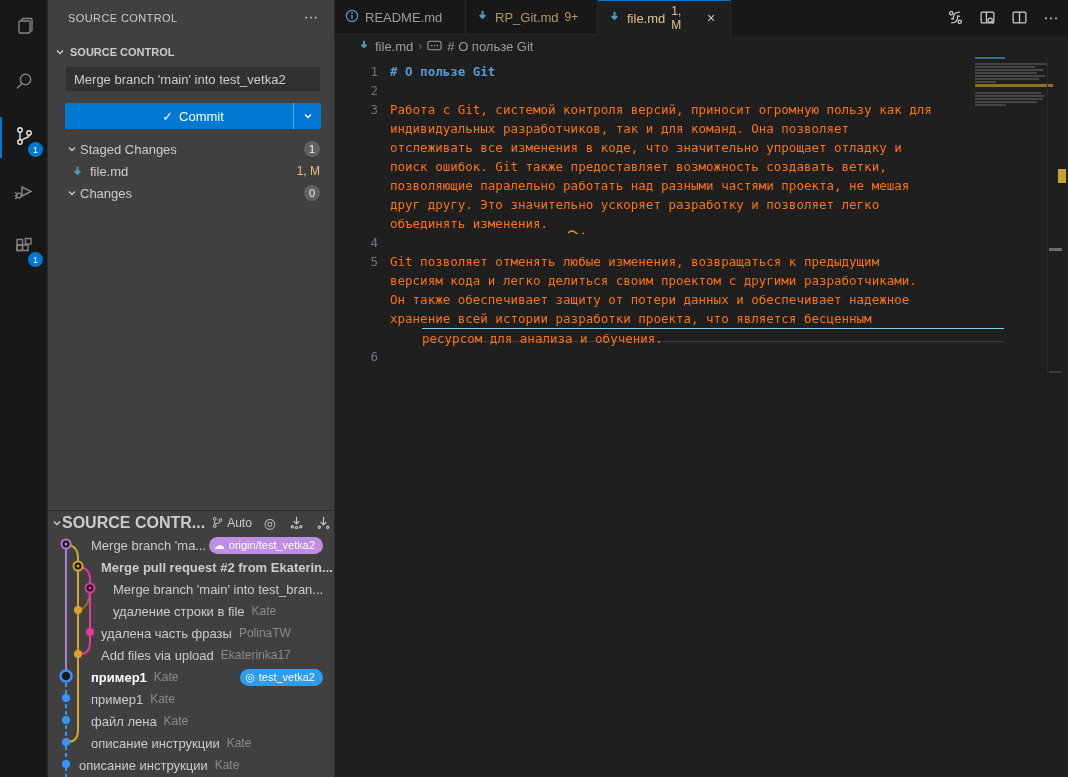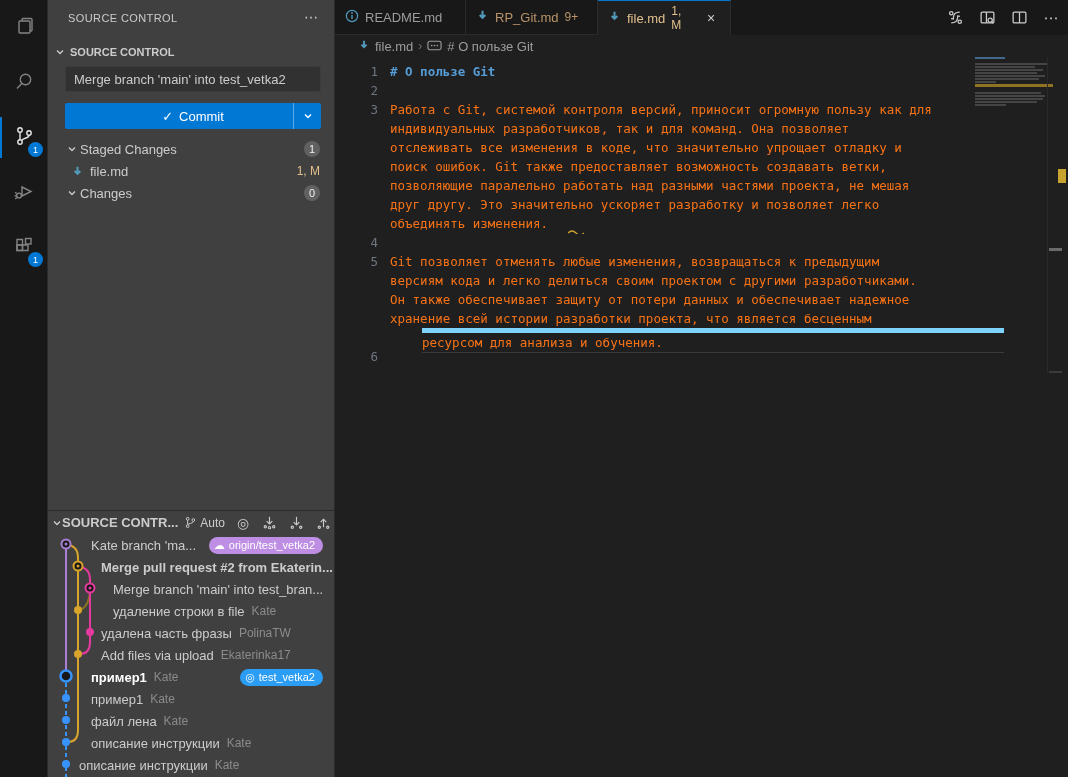--- a/index.html
+++ b/index.html
@@ -43,21 +43,21 @@
   .tree-row .chev { margin-left:4px; }
   .count-badge { position:absolute; right:14px; top:3px; min-width:16px; height:16px; border-radius:9px;
                  background:#616161; color:#f2f2f2; font-size:11px; display:flex; align-items:center;
                  justify-content:center; padding:0 4px; }
   .file-icon { margin-left:22px; margin-right:6px; width:14px; height:14px; display:flex; align-items:center; justify-content:center; }
   .deco { position:absolute; right:14px; color:#e2c08d; font-size:12px; }
 
   
   .graph-panel { position:absolute; left:0; top:510px; right:0; bottom:0; border-top:1px solid #2b2b2b; }
   .gp-header { position:absolute; left:0; top:0; right:0; height:23px; display:flex; align-items:center; }
-  .gp-title { font-size:13px; font-weight:bold; color:#cccccc; margin-right:6px; white-space:nowrap; }
+  .gp-title { font-size:16px; font-weight:bold; color:#cccccc; margin-right:6px; white-space:nowrap; }
   .gp-auto { display:flex; align-items:center; gap:3px; font-size:12px; color:#cccccc; margin-right:10px; cursor:pointer; }
   .gp-icons { display:flex; align-items:center; gap:11px; }
   .gp-icon { width:16px; height:16px; display:flex; align-items:center; justify-content:center; color:#cccccc;
              font-size:14px; cursor:pointer; }
   .gp-icon svg { stroke:#cccccc; fill:none; stroke-width:1.2; }
   .graph-body { position:absolute; left:0; top:23px; right:0; bottom:0; }
   #graph-svg { position:absolute; left:0; top:0; }
   .g-row { position:absolute; left:0; right:0; height:22px; display:flex; align-items:center; font-size:13px;
            white-space:nowrap; cursor:pointer; }
   .g-msg { color:#cccccc; }
@@ -91,21 +91,21 @@
                 font-size:13px; color:#9d9d9d; padding-left:23px; gap:5px; }
   .bc-sep { color:#6e6e6e; font-size:12px; }
   .bc-item { cursor:pointer; }
 
   .code { position:absolute; left:0; top:57px; right:22px; bottom:0; padding-top:5px;
           font-family:"DejaVu Sans Mono","Liberation Mono",monospace; font-size:12.5px; }
   .crow { position:relative; height:19px; line-height:19px; white-space:pre; display:flex; }
   .ln { display:inline-block; width:43px; text-align:right; color:#6e7681; flex:none; }
   .ct { margin-left:12px; color:#f97316; width:582px; }
   .crow.h .ct { color:#569cd6; font-weight:bold; }
-  .crow.cur .ct { border-top:5px solid #7dd3fc; border-bottom:1px solid #3a3a3a; height:25px;margin-left:44px; }
+  .crow.cur .ct { border-top:1px solid #7dd3fc; border-bottom:1px solid #3a3a3a; height:14px;margin-left:44px; }
   .sqg { position:absolute; left:233px; bottom:-1px; }
 
   
   .minimap { position:absolute; left:640px; top:57px; width:78px; height:120px; }
   .mm-bar { height:2px; margin-bottom:1px; background:#454545; }
   .mm-bar.head { background:#44688c; }
   .mm-band { height:3px; background:#8f7320; margin:1px 0; }
   .mm-gap { background:none; }
   .ruler { position:absolute; right:0; top:57px; width:21px; height:316px; border-left:1px solid #2a2a2a; }
   .rl-yellow { position:absolute; right:2px; top:112px; width:8px; height:14px; background:#c7a42f; }
@@ -299,21 +299,21 @@
           <circle cx="42" cy="98" r="4" fill="#e5399e"></circle>
           <circle cx="30" cy="120" r="4" fill="#d7a32b"></circle>
           <circle cx="18" cy="142" r="5.5" stroke="#3794ff" stroke-width="2.5" fill="#181818"></circle>
           <circle cx="18" cy="164" r="4" fill="#3794ff"></circle>
           <circle cx="18" cy="186" r="4" fill="#3794ff"></circle>
           <circle cx="18" cy="208" r="4" fill="#3794ff"></circle>
           <circle cx="18" cy="230" r="4" fill="#3794ff"></circle>
         </svg>
         <div id="graph-rows">
             <div class="g-row ind-1" style="top: 0px;">
-              <span class="g-msg">Kate branch 'ma...</span>
+              <span class="g-msg">Merge branch 'ma...</span>
               <span class="g-badge remote">
                 <span>☁</span>
                 <span>origin/test_vetka2</span>
               </span>
             </div>
             <div class="g-row ind-2" style="top: 22px; font-weight: bold;">
               <span class="g-msg">Merge pull request #2 from Ekaterin...</span>
             </div>
             <div class="g-row ind-3" style="top: 44px;">
               <span class="g-msg">Merge branch 'main' into test_bran...</span>

